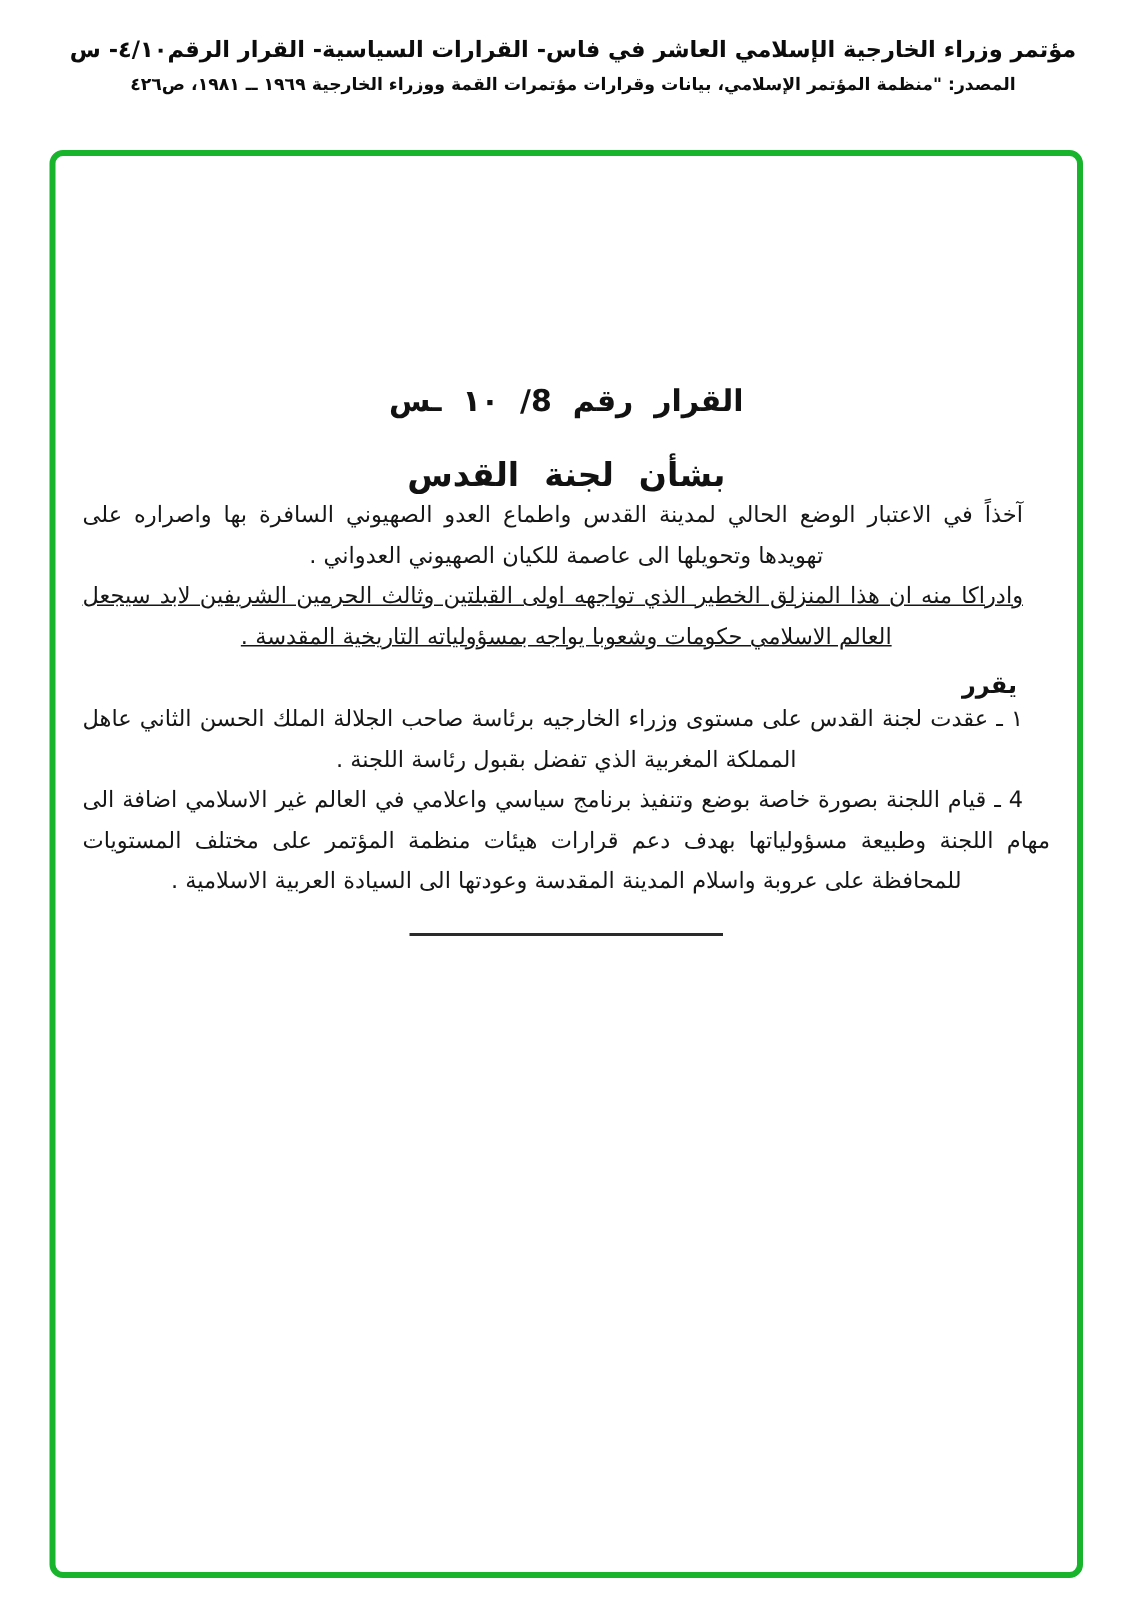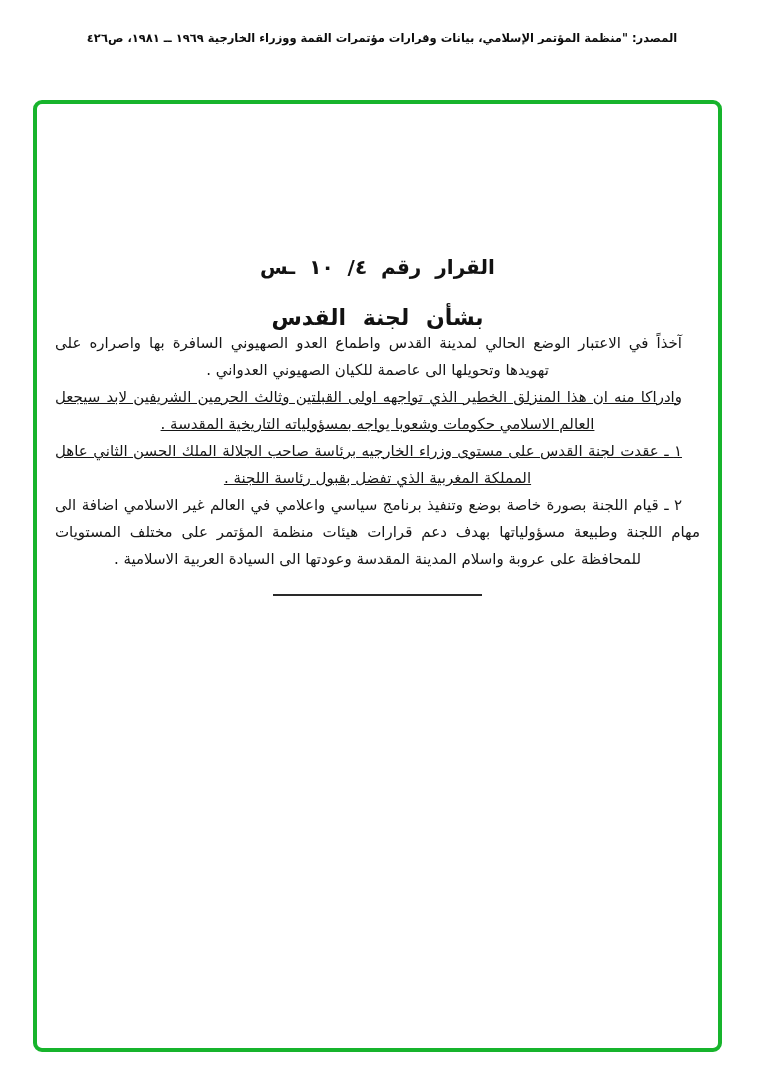--- a/index.html
+++ b/index.html
@@ -68,42 +68,44 @@
   .para-2 { margin-top: 12px; }
   .para-3 { margin-top: 8px; }
   .para-4 { margin-top: 8px; text-decoration: underline; }
   .decision-heading {
     margin: 9px 22px 0 0;
     font-size: 16px;
     font-weight: bold;
     text-align: right;
     color: #121212;
   }
-  .decision-1 { margin-top: 6px; text-decoration: underline; }
+  .decision-1 { margin-top: 6px; }
   .decision-2 { margin-top: 12px; }
   .decision-3 { margin-top: 11px; }
   .end-divider {
     width: 209px;
     height: 2px;
     background: #2a2a2a;
     margin: 21px auto 0 auto;
   }
 </style>
 </head>
 <body>
 
 <header class="doc-header">
+  <div class="header-line1">مؤتمر وزراء الخارجية الإسلامي العاشر في فاس- القرارات السياسية- القرار الرقم٤/١٠- س</div>
   <div class="header-line2">المصدر: "منظمة المؤتمر الإسلامي، بيانات وقرارات مؤتمرات القمة ووزراء الخارجية ١٩٦٩ ــ ١٩٨١، ص٤٢٦</div>
 </header>
 
 <div class="scan-frame" style="border-color: rgb(23, 180, 44);">
-  <h1 class="res-title">القرار رقم ٤/ ١٠ ـس</h1>
+  <h1 class="res-title">القرار رقم 8/ ١٠ ـس</h1>
   <h2 class="res-subtitle">بشأن لجنة القدس</h2>
 
   <p class="body-para para-3">آخذاً في الاعتبار الوضع الحالي لمدينة القدس واطماع العدو الصهيوني السافرة بها واصراره على تهويدها وتحويلها الى عاصمة للكيان الصهيوني العدواني .</p>
   <p class="body-para para-4">وادراكا منه ان هذا المنزلق الخطير الذي تواجهه اولى القبلتين وثالث الحرمين الشريفين لابد سيجعل العالم الاسلامي حكومات وشعوبا يواجه بمسؤولياته التاريخية المقدسة .</p>
 
+  <div class="decision-heading">يقرر</div>
 
   <p class="body-para decision-1">١ ـ عقدت لجنة القدس على مستوى وزراء الخارجيه برئاسة صاحب الجلالة الملك الحسن الثاني عاهل المملكة المغربية الذي تفضل بقبول رئاسة اللجنة .</p>
-  <p class="body-para decision-2">٢ ـ قيام اللجنة بصورة خاصة بوضع وتنفيذ برنامج سياسي واعلامي في العالم غير الاسلامي اضافة الى مهام اللجنة وطبيعة مسؤولياتها بهدف دعم قرارات هيئات منظمة المؤتمر على مختلف المستويات للمحافظة على عروبة واسلام المدينة المقدسة وعودتها الى السيادة العربية الاسلامية .</p>
+  <p class="body-para decision-2">4 ـ قيام اللجنة بصورة خاصة بوضع وتنفيذ برنامج سياسي واعلامي في العالم غير الاسلامي اضافة الى مهام اللجنة وطبيعة مسؤولياتها بهدف دعم قرارات هيئات منظمة المؤتمر على مختلف المستويات للمحافظة على عروبة واسلام المدينة المقدسة وعودتها الى السيادة العربية الاسلامية .</p>
 
   <div class="end-divider"></div>
 </div>
 
 </body></html>

